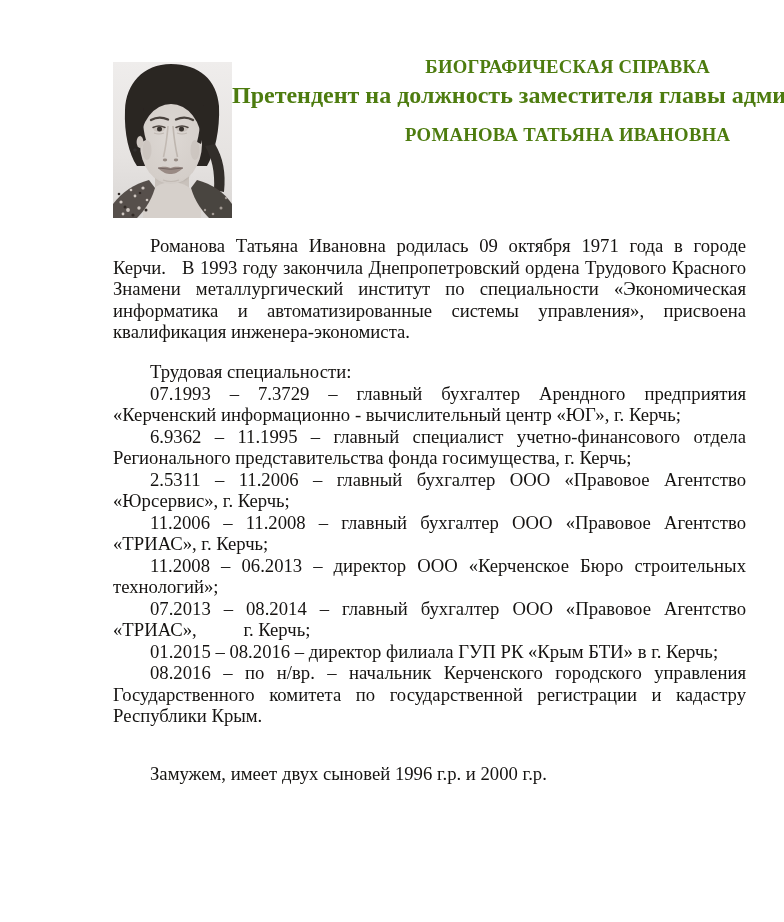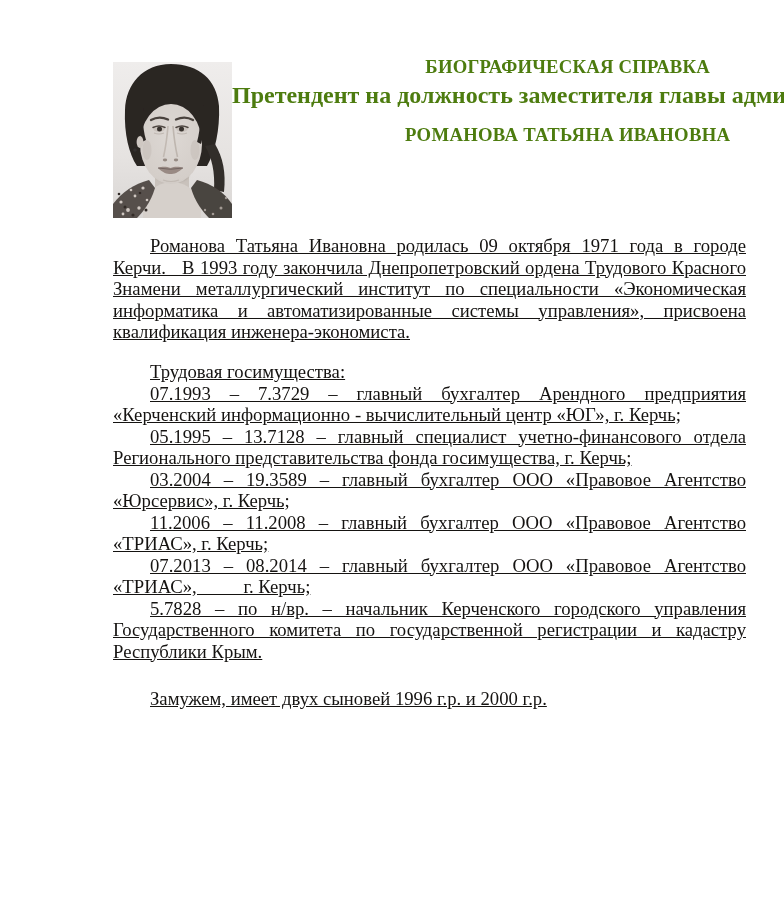--- a/index.html
+++ b/index.html
@@ -34,23 +34,23 @@
   }
   .title-1 { font-size: 18.7px; line-height: 22px; margin-top: 0;   letter-spacing: 0.2px; }
   .title-2 { font-size: 24px; line-height: 22px; margin-top: 6px; }
   .title-3 { font-size: 18.7px; line-height: 22px; margin-top: 18px; letter-spacing: 0.3px; }
   .body-text {
     margin: 17px 38px 0 113px;
     font-size: 18.7px;
     line-height: 21.5px;
     text-align: justify;
   }
-  .body-text p { text-indent: 37px; text-decoration: underline; }
+  .body-text p { text-indent: 37px; }
   p.intro  { margin-bottom: 18.5px; }
-  p.family { margin-top: 26px; }
+  p.family { margin-top: 36px; }
 </style>
 </head>
 <body>
 
 <div class="page">
 
   <div class="header-row">
 
     <div class="photo-frame">
       <svg viewBox="0 0 119 156" xmlns="http://www.w3.org/2000/svg">
@@ -150,23 +150,25 @@
     <div class="titles">
       <div class="title-1">БИОГРАФИЧЕСКАЯ СПРАВКА</div>
       <div class="title-2">Претендент на должность заместителя главы администрации</div>
       <div class="title-3">РОМАНОВА ТАТЬЯНА ИВАНОВНА</div>
     </div>
 
   </div>
 
   <div class="body-text">
     <p class="intro">Романова Татьяна Ивановна родилась 09 октября 1971 года в городе Керчи.&nbsp;&nbsp; В 1993 году закончила Днепропетровский ордена Трудового Красного Знамени металлургический институт по специальности «Экономическая информатика и автоматизированные системы управления», присвоена квалификация инженера-экономиста.</p>
-    <p>Трудовая госимущества:</p>
+    <p>Трудовая специальности:</p>
     <p>07.1993 – 7.3729 – главный бухгалтер Арендного предприятия «Керченский информационно - вычислительный центр «ЮГ», г. Керчь;</p>
-    <p>05.1995 – 13.7128 – главный специалист учетно-финансового отдела Регионального представительства фонда госимущества, г. Керчь;</p>
-    <p>03.2004 – 19.3589 – главный бухгалтер ООО «Правовое Агентство «Юрсервис», г. Керчь;</p>
+    <p>6.9362 – 11.1995 – главный специалист учетно-финансового отдела Регионального представительства фонда госимущества, г. Керчь;</p>
+    <p>2.5311 – 11.2006 – главный бухгалтер ООО «Правовое Агентство «Юрсервис», г. Керчь;</p>
     <p>11.2006 – 11.2008 – главный бухгалтер ООО «Правовое Агентство «ТРИАС», г. Керчь;</p>
+    <p>11.2008 – 06.2013 – директор ООО «Керченское Бюро строительных технологий»;</p>
     <p>07.2013 – 08.2014 – главный бухгалтер ООО «Правовое Агентство «ТРИАС»,&nbsp;&nbsp;&nbsp;&nbsp;&nbsp;&nbsp;&nbsp;&nbsp;&nbsp; г. Керчь;</p>
-    <p>5.7828 – по н/вр. – начальник Керченского городского управления Государственного комитета по государственной регистрации и кадастру Республики Крым.</p>
+    <p>01.2015 – 08.2016 – директор филиала ГУП РК «Крым БТИ» в г. Керчь;</p>
+    <p>08.2016 – по н/вр. – начальник Керченского городского управления Государственного комитета по государственной регистрации и кадастру Республики Крым.</p>
     <p class="family">Замужем, имеет двух сыновей 1996 г.р. и 2000 г.р.</p>
   </div>
 
 </div>
 
 </body></html>

